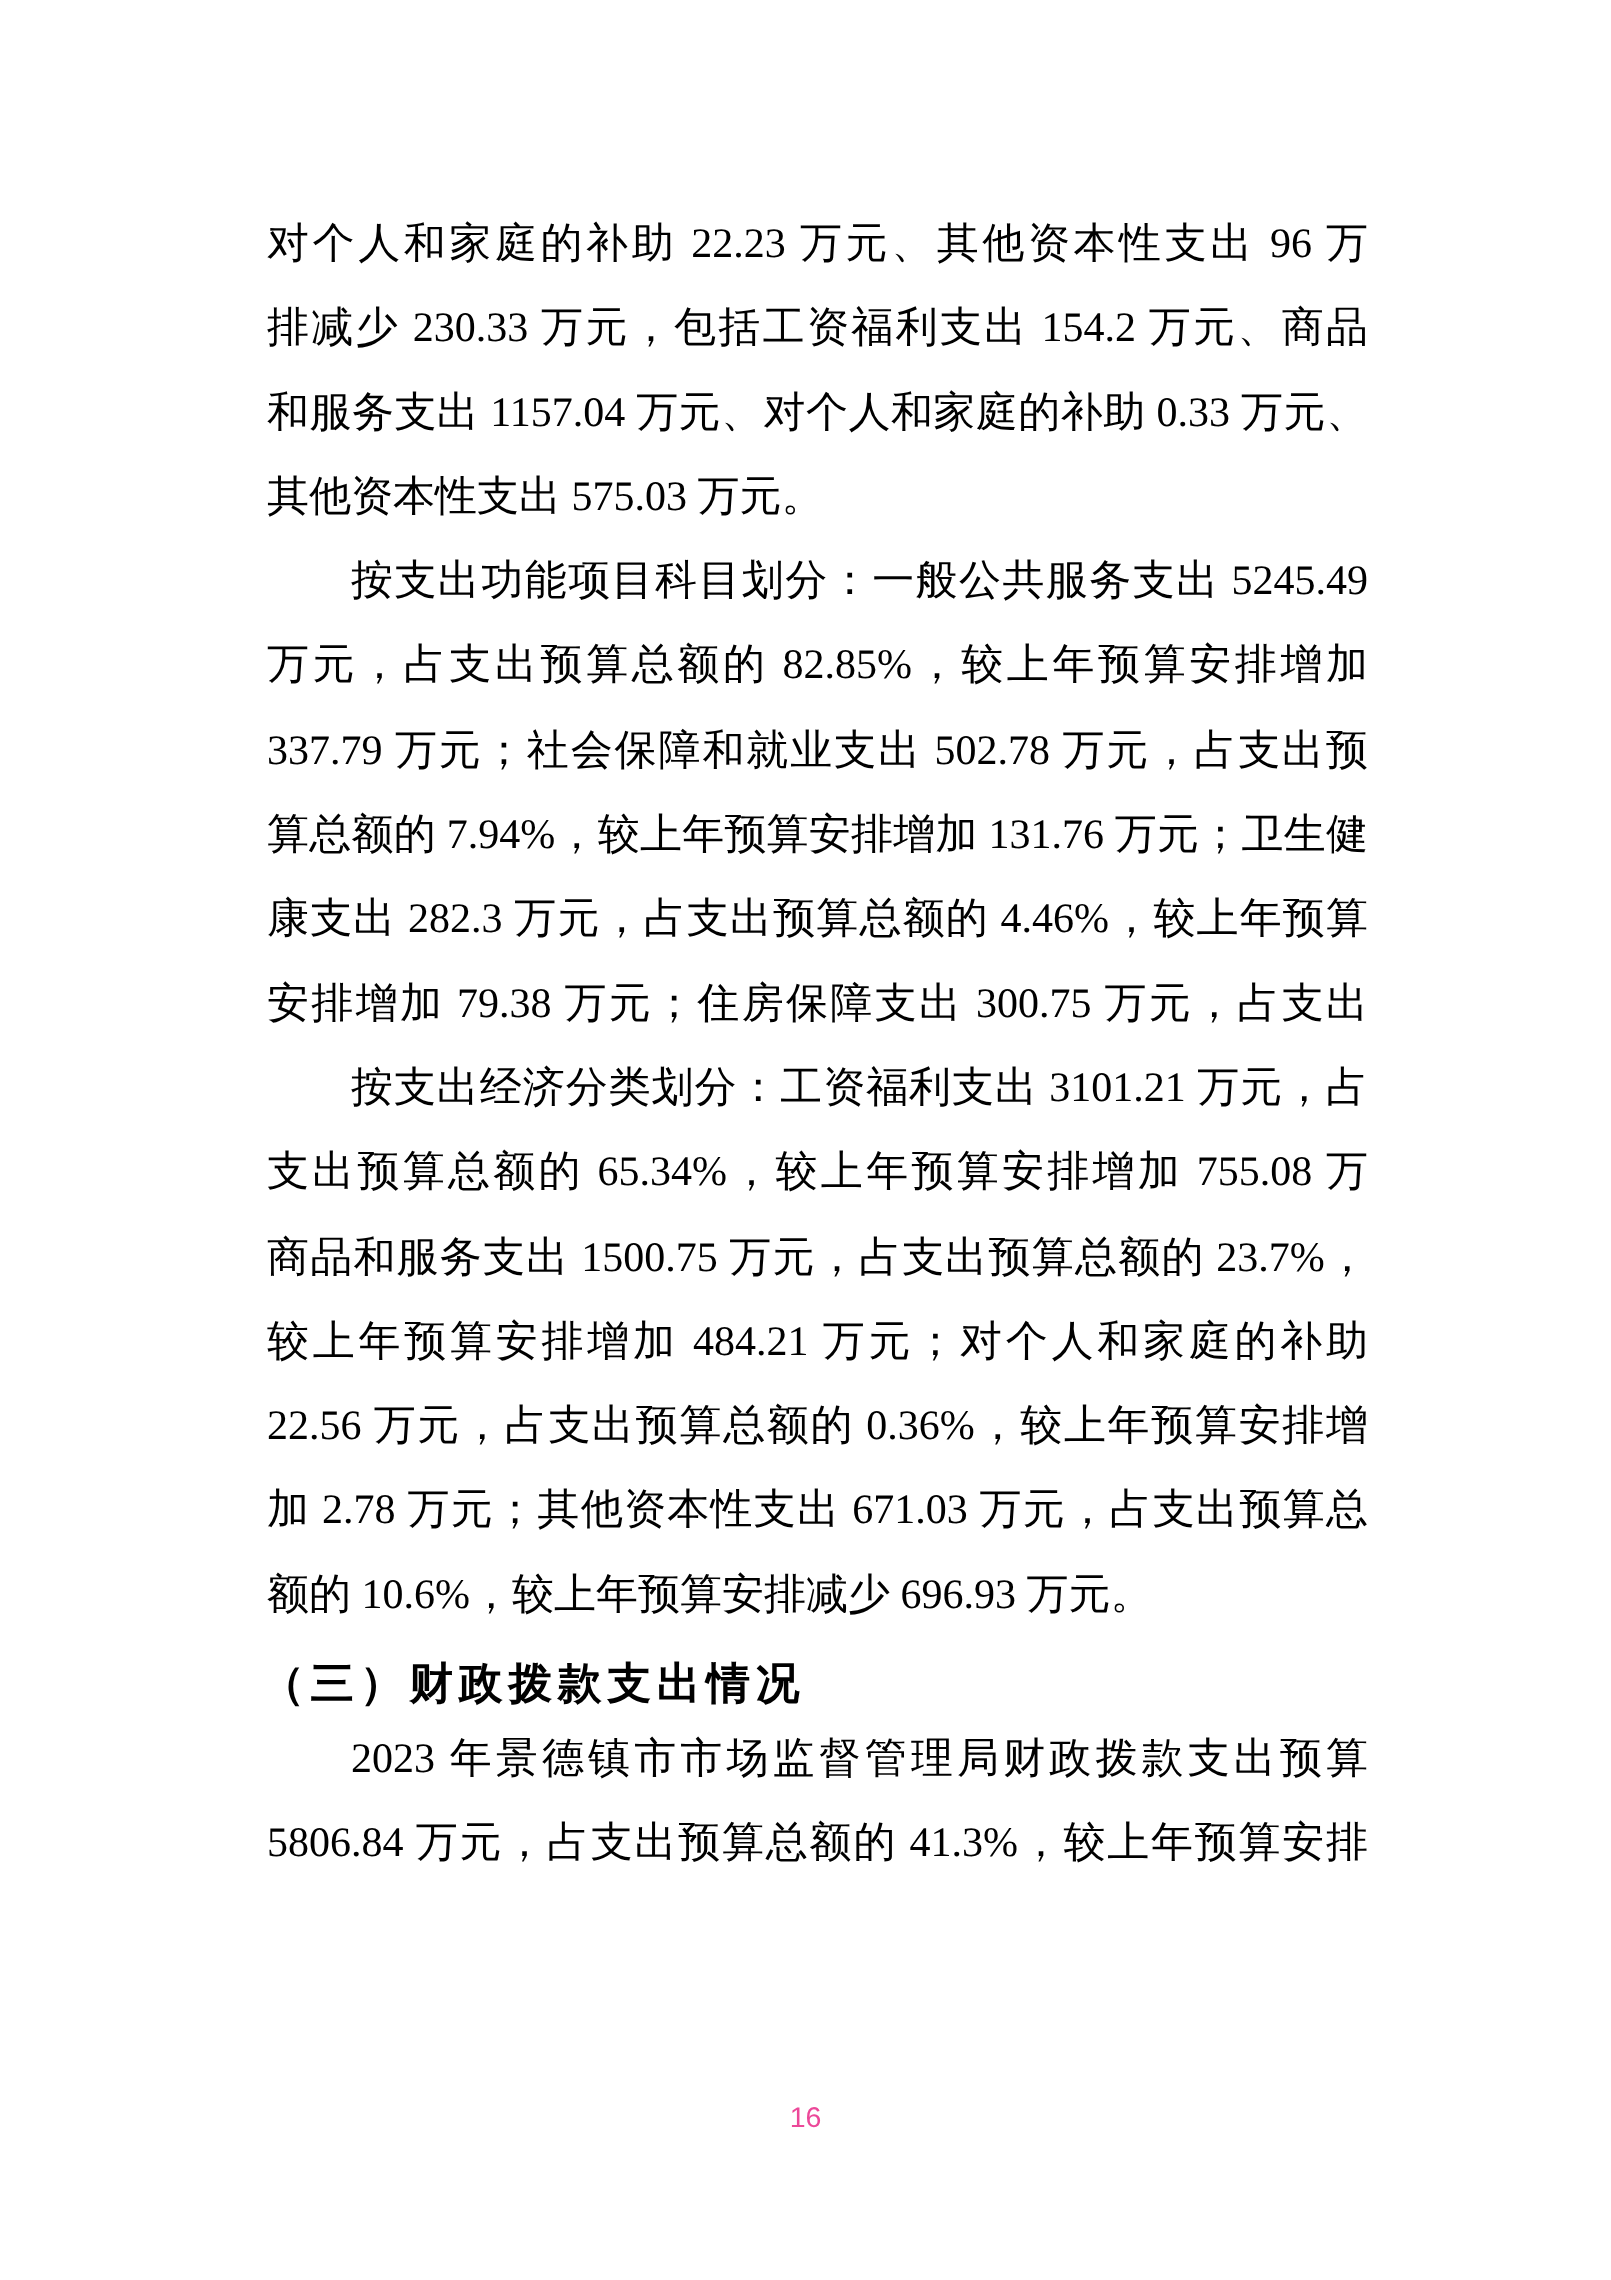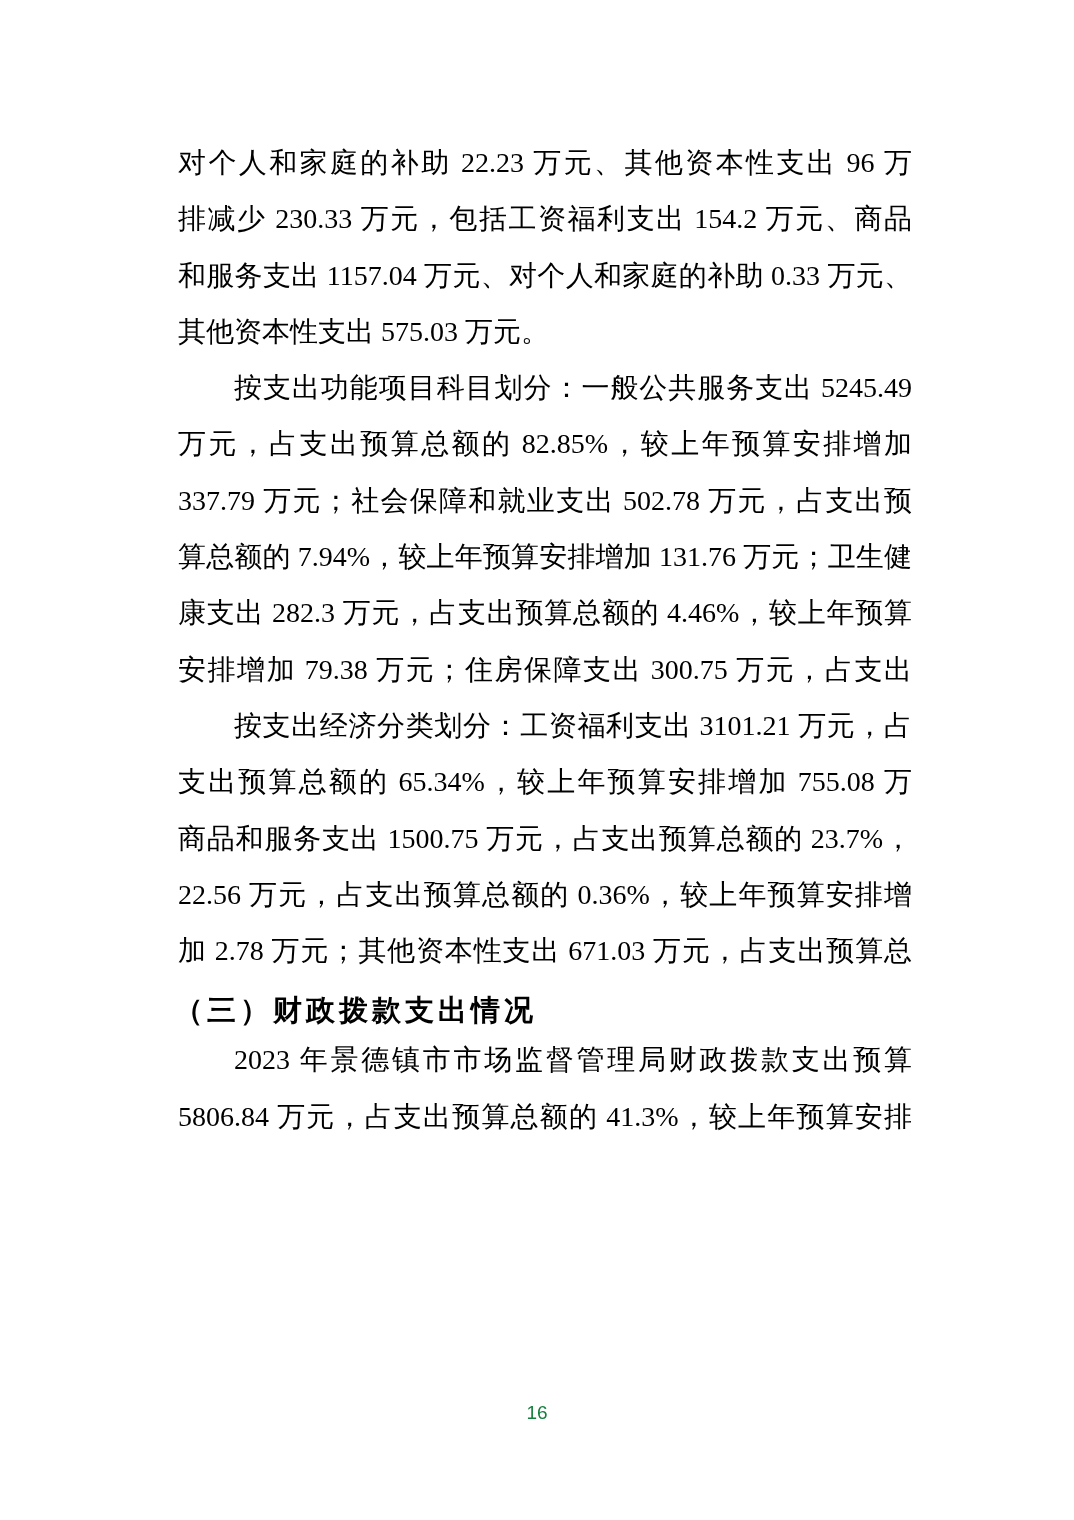--- a/index.html
+++ b/index.html
@@ -50,21 +50,21 @@
     overflow: hidden;
   }
   .page-number {
     position: absolute;
     top: 1402px;
     left: 0;
     width: 100%;
     text-align: center;
     font-family: "Liberation Sans", "DejaVu Sans", sans-serif;
     font-size: 19px;
-    color: #15803d;
+    color: #ec4899;
   }
 </style>
 </head>
 <body>
 
 <div class="page">
   <div class="content">
       <div class="paragraph">
         <div class="line just">对个人和家庭的补助 22.23 万元、其他资本性支出 96 万元；</div>
         <div class="line just">排减少 230.33 万元，包括工资福利支出 154.2 万元、商品</div>
@@ -76,22 +76,24 @@
         <div class="line just">万元，占支出预算总额的 82.85%，较上年预算安排增加</div>
         <div class="line just">337.79 万元；社会保障和就业支出 502.78 万元，占支出预</div>
         <div class="line just">算总额的 7.94%，较上年预算安排增加 131.76 万元；卫生健</div>
         <div class="line just">康支出 282.3 万元，占支出预算总额的 4.46%，较上年预算</div>
         <div class="line just">安排增加 79.38 万元；住房保障支出 300.75 万元，占支出</div>
       </div>
       <div class="paragraph">
         <div class="line indent just">按支出经济分类划分：工资福利支出 3101.21 万元，占</div>
         <div class="line just">支出预算总额的 65.34%，较上年预算安排增加 755.08 万元；</div>
         <div class="line just">商品和服务支出 1500.75 万元，占支出预算总额的 23.7%，</div>
+        <div class="line just">较上年预算安排增加 484.21 万元；对个人和家庭的补助</div>
         <div class="line just">22.56 万元，占支出预算总额的 0.36%，较上年预算安排增</div>
         <div class="line just">加 2.78 万元；其他资本性支出 671.03 万元，占支出预算总</div>
+        <div class="line">额的 10.6%，较上年预算安排减少 696.93 万元。</div>
       </div>
       <div class="heading">（三）财政拨款支出情况</div>
       <div class="paragraph">
         <div class="line indent just">2023 年景德镇市市场监督管理局财政拨款支出预算</div>
         <div class="line just">5806.84 万元，占支出预算总额的 41.3%，较上年预算安排</div>
       </div>
     </div>
   <div class="page-number">16</div>
 </div>
 

